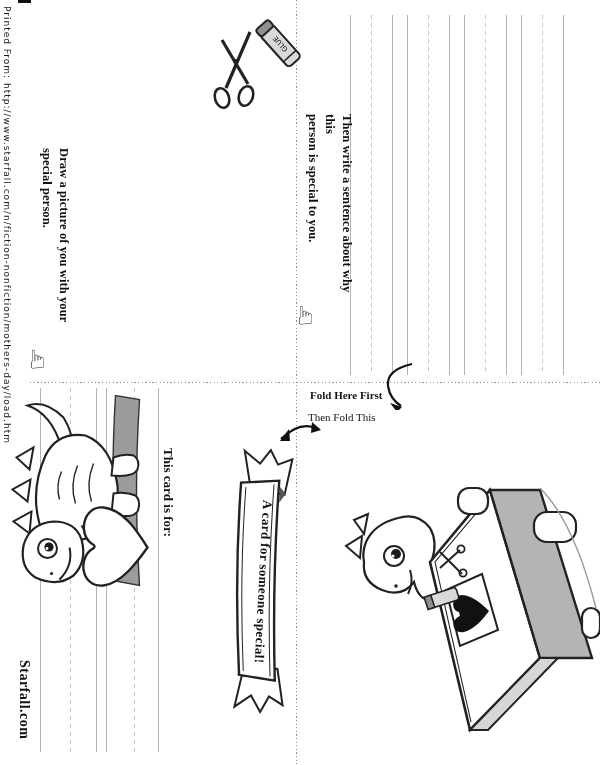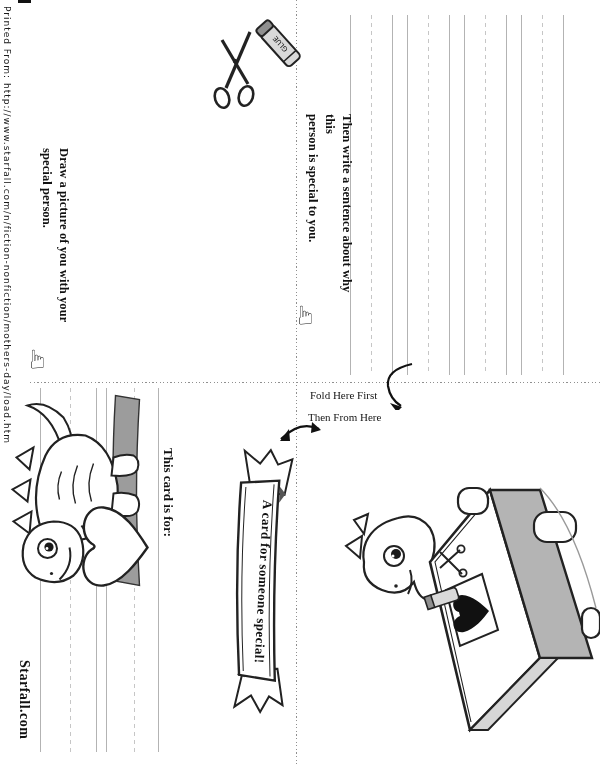--- a/index.html
+++ b/index.html
@@ -74,22 +74,22 @@
     <div>special person.</div>
   </div>
   <div class="abs hand" style="left:20px;top:342px;">☞</div>
 
   <div class="abs vtext instr" style="left:304px;top:114px;height:200px;">
     <div>Then write a sentence about why this</div>
     <div>person is special to you.</div>
   </div>
   <div class="abs hand" style="left:288px;top:298px;">☞</div>
 
-  <div class="abs foldlbl" style="left:310px;top:389px;">Fold Here First</div>
-  <div class="abs foldlbl" style="left:308px;top:411px;">Then From Here</div>
+  <div class="abs foldlbl" style="left:310px;top:389px;font-weight:bold;">Fold Here First</div>
+  <div class="abs foldlbl" style="left:308px;top:411px;">Then Fold This</div>
 
   <svg class="abs" style="left:378px;top:362px;" width="42" height="48" viewBox="0 0 42 48">
     <path d="M34,2 Q8,8 10,24 Q12,37 23,44" fill="none" stroke="#111" stroke-width="2.2"></path>
     <polygon points="24,45 12,41 19,50" fill="#111"></polygon>
   </svg>
   <svg class="abs" style="left:276px;top:416px;" width="48" height="32" viewBox="0 0 48 32">
     <path d="M5,23 Q24,4 43,13" fill="none" stroke="#111" stroke-width="2.2"></path>
     <polygon points="4,25 13,13 14,25" fill="#111"></polygon>
     <polygon points="45,14 36,6 35,17" fill="#111"></polygon>
   </svg>

